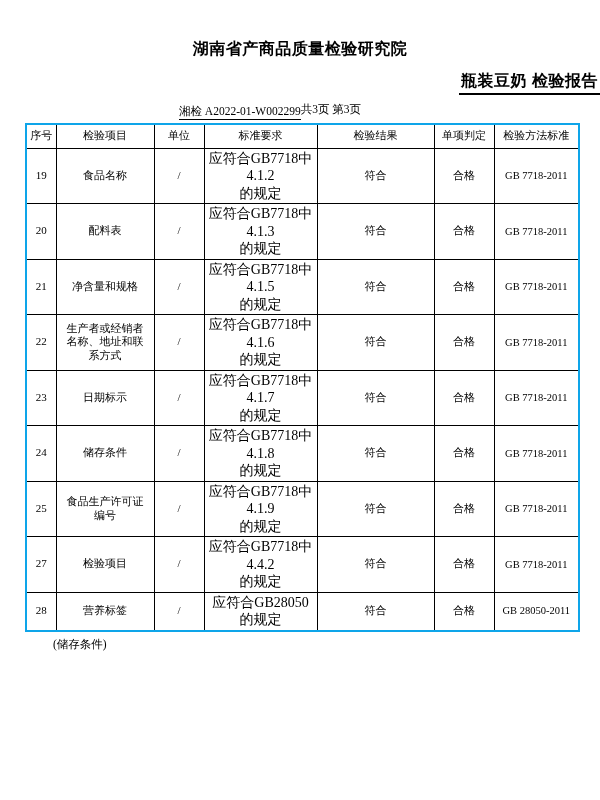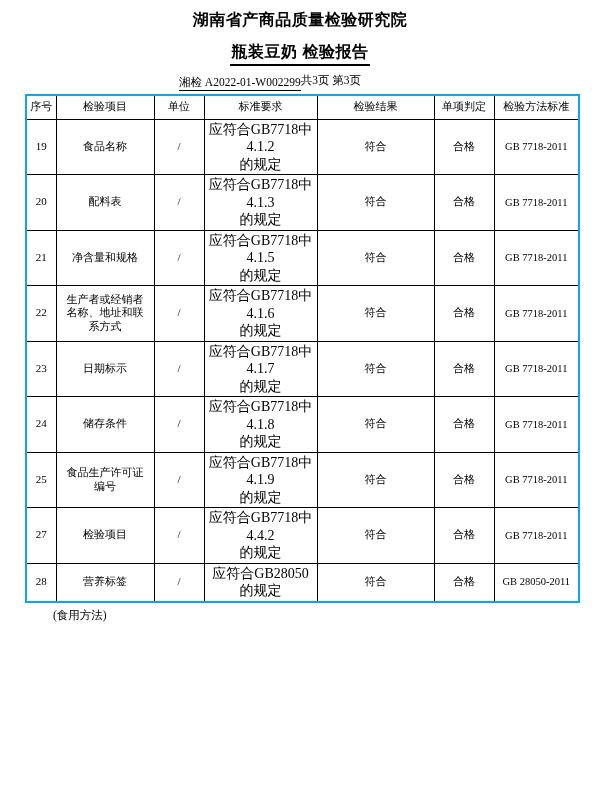--- a/index.html
+++ b/index.html
@@ -9,31 +9,31 @@
     color: #000000;
     font-family: "Liberation Serif", "DejaVu Serif", serif;
   }
   .page {
     position: relative;
     width: 600px; height: 800px;
     background: #ffffff;
     overflow: hidden;
   }
   .title {
-    padding-top: 11px;
+    padding-top: 40px;
     text-align: center;
     font-family: "Liberation Sans", "DejaVu Sans", sans-serif;
     font-size: 16px;
     font-weight: bold;
     line-height: 18px;
     letter-spacing: 0.5px;
   }
   .subtitle-wrap {
     margin-top: 14px;
-    text-align: center;
+    text-align: right;
   }
   .subtitle {
     display: inline-block;
     font-family: "Liberation Sans", "DejaVu Sans", sans-serif;
     font-size: 16px;
     font-weight: bold;
     line-height: 18px;
     letter-spacing: 0.5px;
     border-bottom: 2px solid #000;
     padding: 0 2px 3px 2px;
@@ -219,15 +219,15 @@
     <td class="c-item">营养标签</td>
     <td class="c-unit">/</td>
     <td class="c-req">应符合GB28050的规定</td>
     <td class="c-result">符合</td>
     <td class="c-judge">合格</td>
     <td class="c-method">GB 28050-2011</td>
   </tr>
 </tbody>
   </table>
 
-  <div class="blank-note">(食用方法)</div>
+  <div class="blank-note">(储存条件)</div>
 
 </div>
 
 </body></html>

